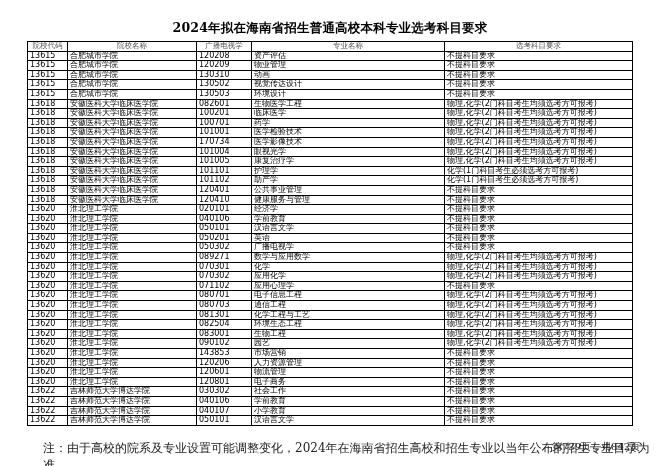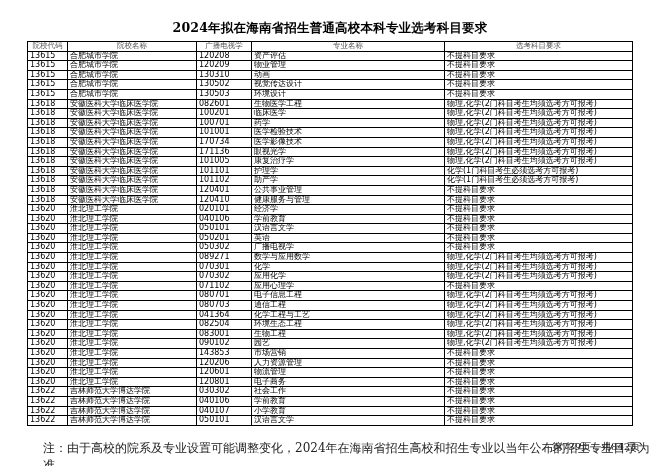--- a/index.html
+++ b/index.html
@@ -102,21 +102,21 @@
       <tr>
         <td class="code">13618</td>
         <td>安徽医科大学临床医学院</td>
         <td>170734</td>
         <td>医学影像技术</td>
         <td>物理,化学(2门科目考生均须选考方可报考)</td>
       </tr>
       <tr>
         <td class="code">13618</td>
         <td>安徽医科大学临床医学院</td>
-        <td>171136</td>
+        <td>101004</td>
         <td>眼视光学</td>
         <td>物理,化学(2门科目考生均须选考方可报考)</td>
       </tr>
       <tr>
         <td class="code">13618</td>
         <td>安徽医科大学临床医学院</td>
         <td>101005</td>
         <td>康复治疗学</td>
         <td>物理,化学(2门科目考生均须选考方可报考)</td>
       </tr>
@@ -221,21 +221,21 @@
       <tr>
         <td class="code">13620</td>
         <td>淮北理工学院</td>
         <td>080703</td>
         <td>通信工程</td>
         <td>物理,化学(2门科目考生均须选考方可报考)</td>
       </tr>
       <tr>
         <td class="code">13620</td>
         <td>淮北理工学院</td>
-        <td>041364</td>
+        <td>081301</td>
         <td>化学工程与工艺</td>
         <td>物理,化学(2门科目考生均须选考方可报考)</td>
       </tr>
       <tr>
         <td class="code">13620</td>
         <td>淮北理工学院</td>
         <td>082504</td>
         <td>环境生态工程</td>
         <td>物理,化学(2门科目考生均须选考方可报考)</td>
       </tr>

